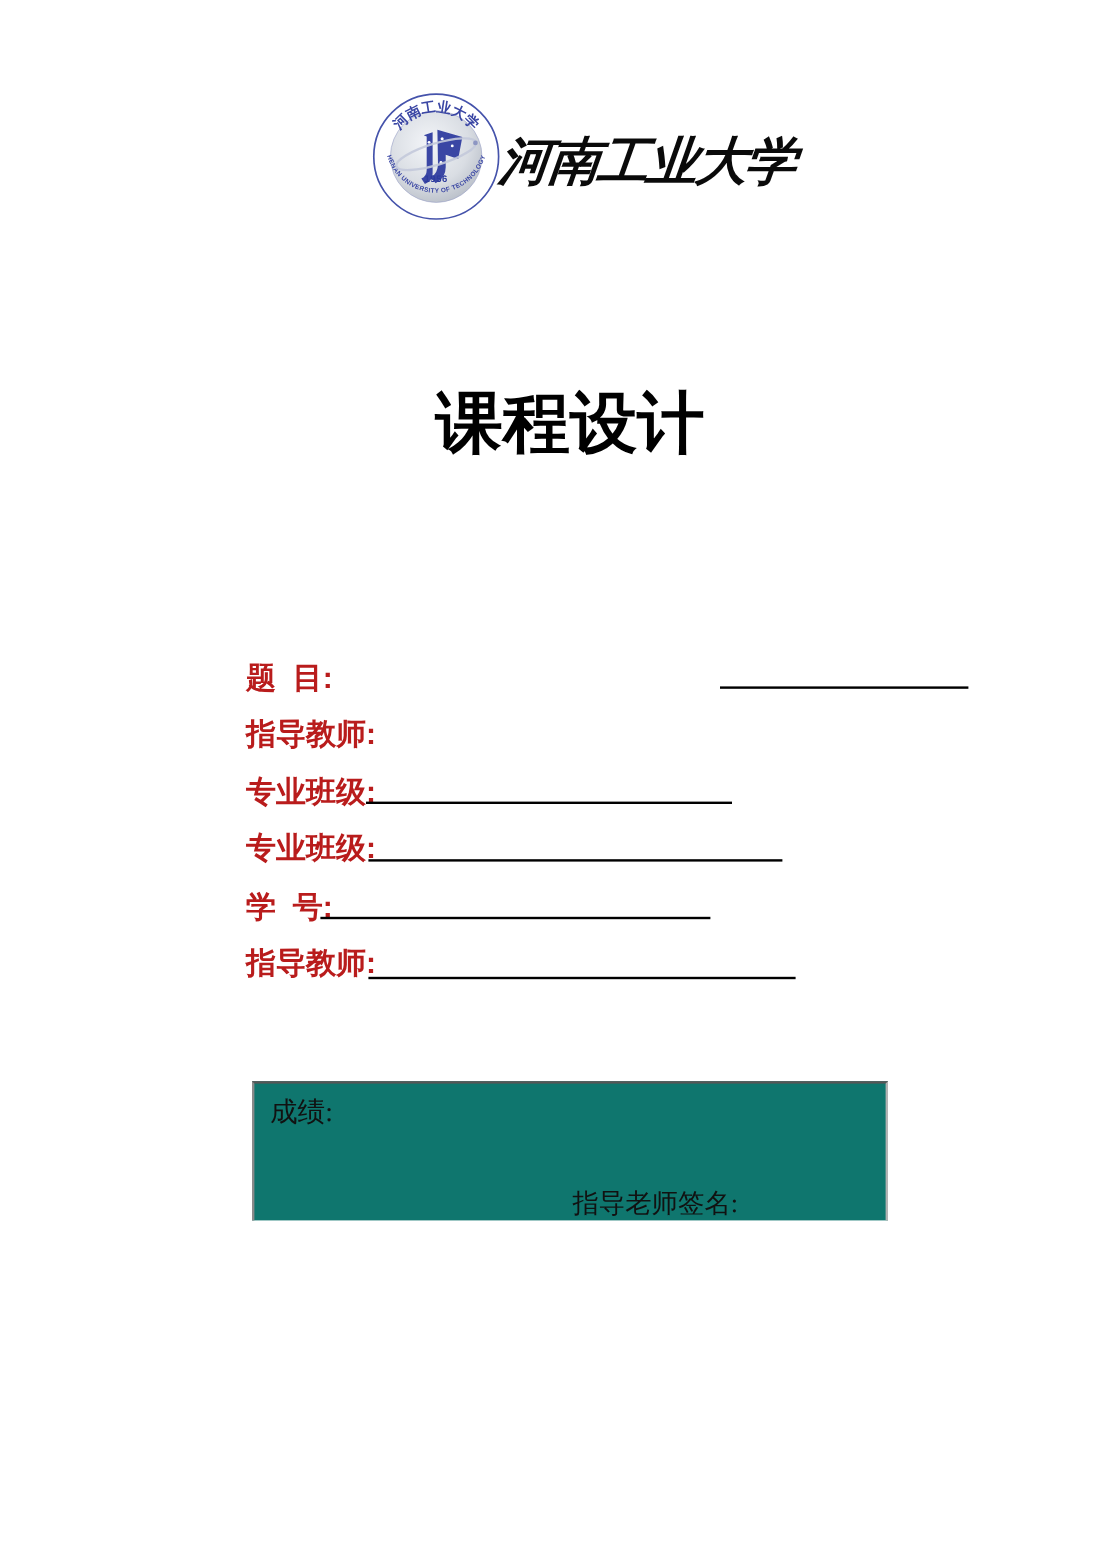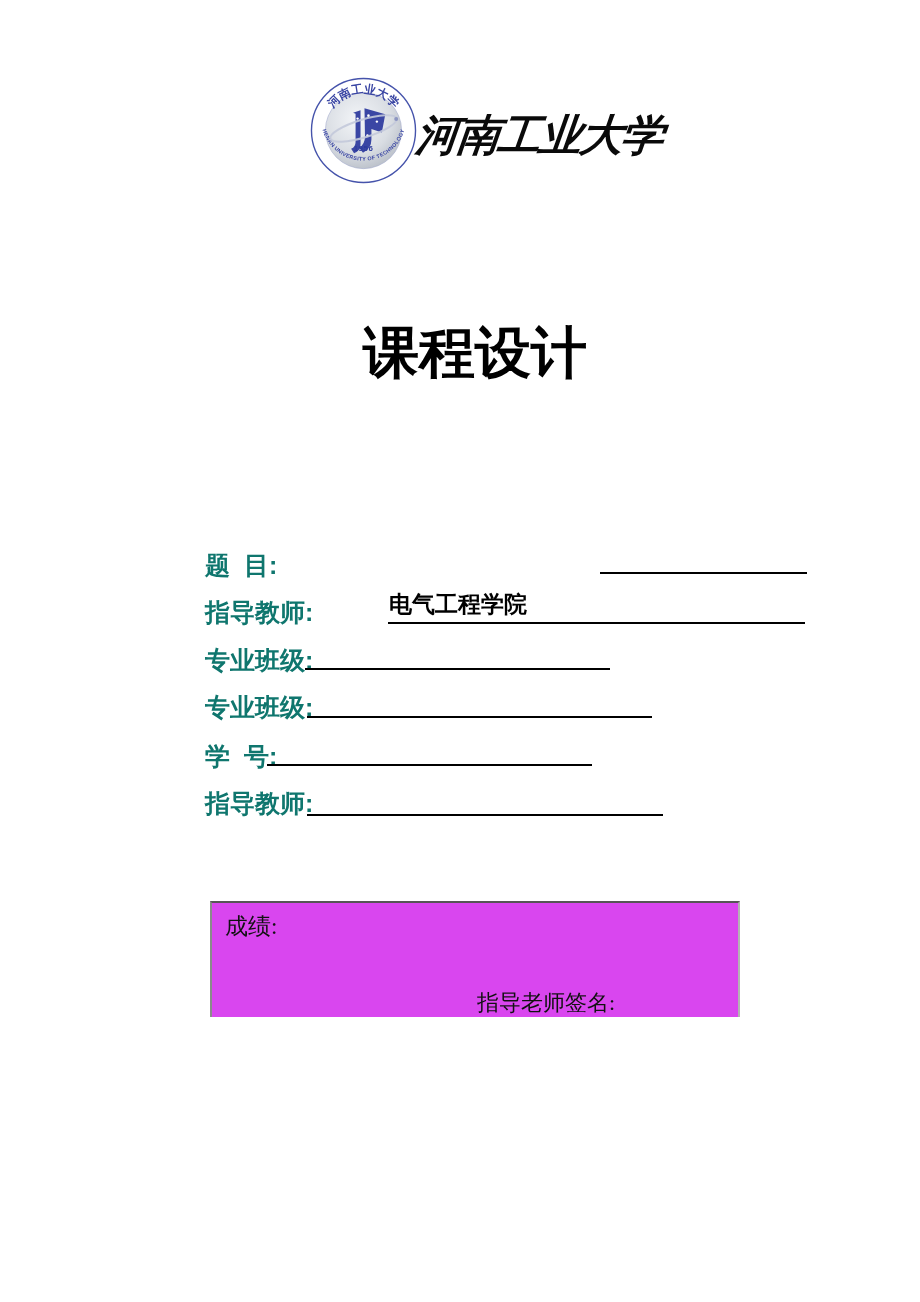--- a/index.html
+++ b/index.html
@@ -77,21 +77,21 @@
 
   
   .f-label {
     position: absolute;
     left: 205px;
     font-family: "Liberation Sans", "DejaVu Sans", sans-serif;
     font-weight: bold;
     font-size: 25px;
     line-height: 1.05;
     white-space: pre;
-    color: #0f766e;
+    color: #b91c1c;
   }
   .uline {
     position: absolute;
     height: 0;
     border-bottom: 2px solid #000;
   }
   .value-line {
     position: absolute;
     border-bottom: 2px solid #000;
   }
@@ -110,21 +110,21 @@
     position: absolute;
     left: 210px;
     top: 901px;
     width: 530px;
     height: 116px;
     box-sizing: border-box;
     border-top: 2px solid #565656;
     border-left: 2px solid #8a8a8a;
     border-right: 2px solid #b3b3b3;
     border-bottom: none;
-    background: #d946ef;
+    background: #0f766e;
   }
   .grade-label {
     position: absolute;
     left: 13px;
     top: 8px;
     font-family: "Liberation Serif", "DejaVu Serif", serif;
     font-size: 23px;
     color: #111;
   }
   .sign-label {
@@ -176,23 +176,20 @@
   </svg>
 
   <div class="calligraphy">河南工业大学</div>
 
   <div class="title-line2">课程设计</div>
 
   <div class="f-label" style="top:552px;">题  目:</div>
   <div class="uline" style="left:600px; top:572px; width:207px;"></div>
 
   <div class="f-label" style="top:599px;">指导教师:</div>
-  <div class="value-line" style="left:388px; top:593px; width:417px; height:29px;">
-    <span class="f-value">电气工程学院</span>
-  </div>
 
   <div class="f-label" style="top:647px;">专业班级:</div>
   <div class="uline" style="left:305px; top:668px; width:305px;"></div>
 
   <div class="f-label" style="top:694px;">专业班级:</div>
   <div class="uline" style="left:307px; top:716px; width:345px;"></div>
 
   <div class="f-label" style="top:743px;text-align:right;">学  号: </div>
   <div class="uline" style="left:267px; top:764px; width:325px;"></div>
 

